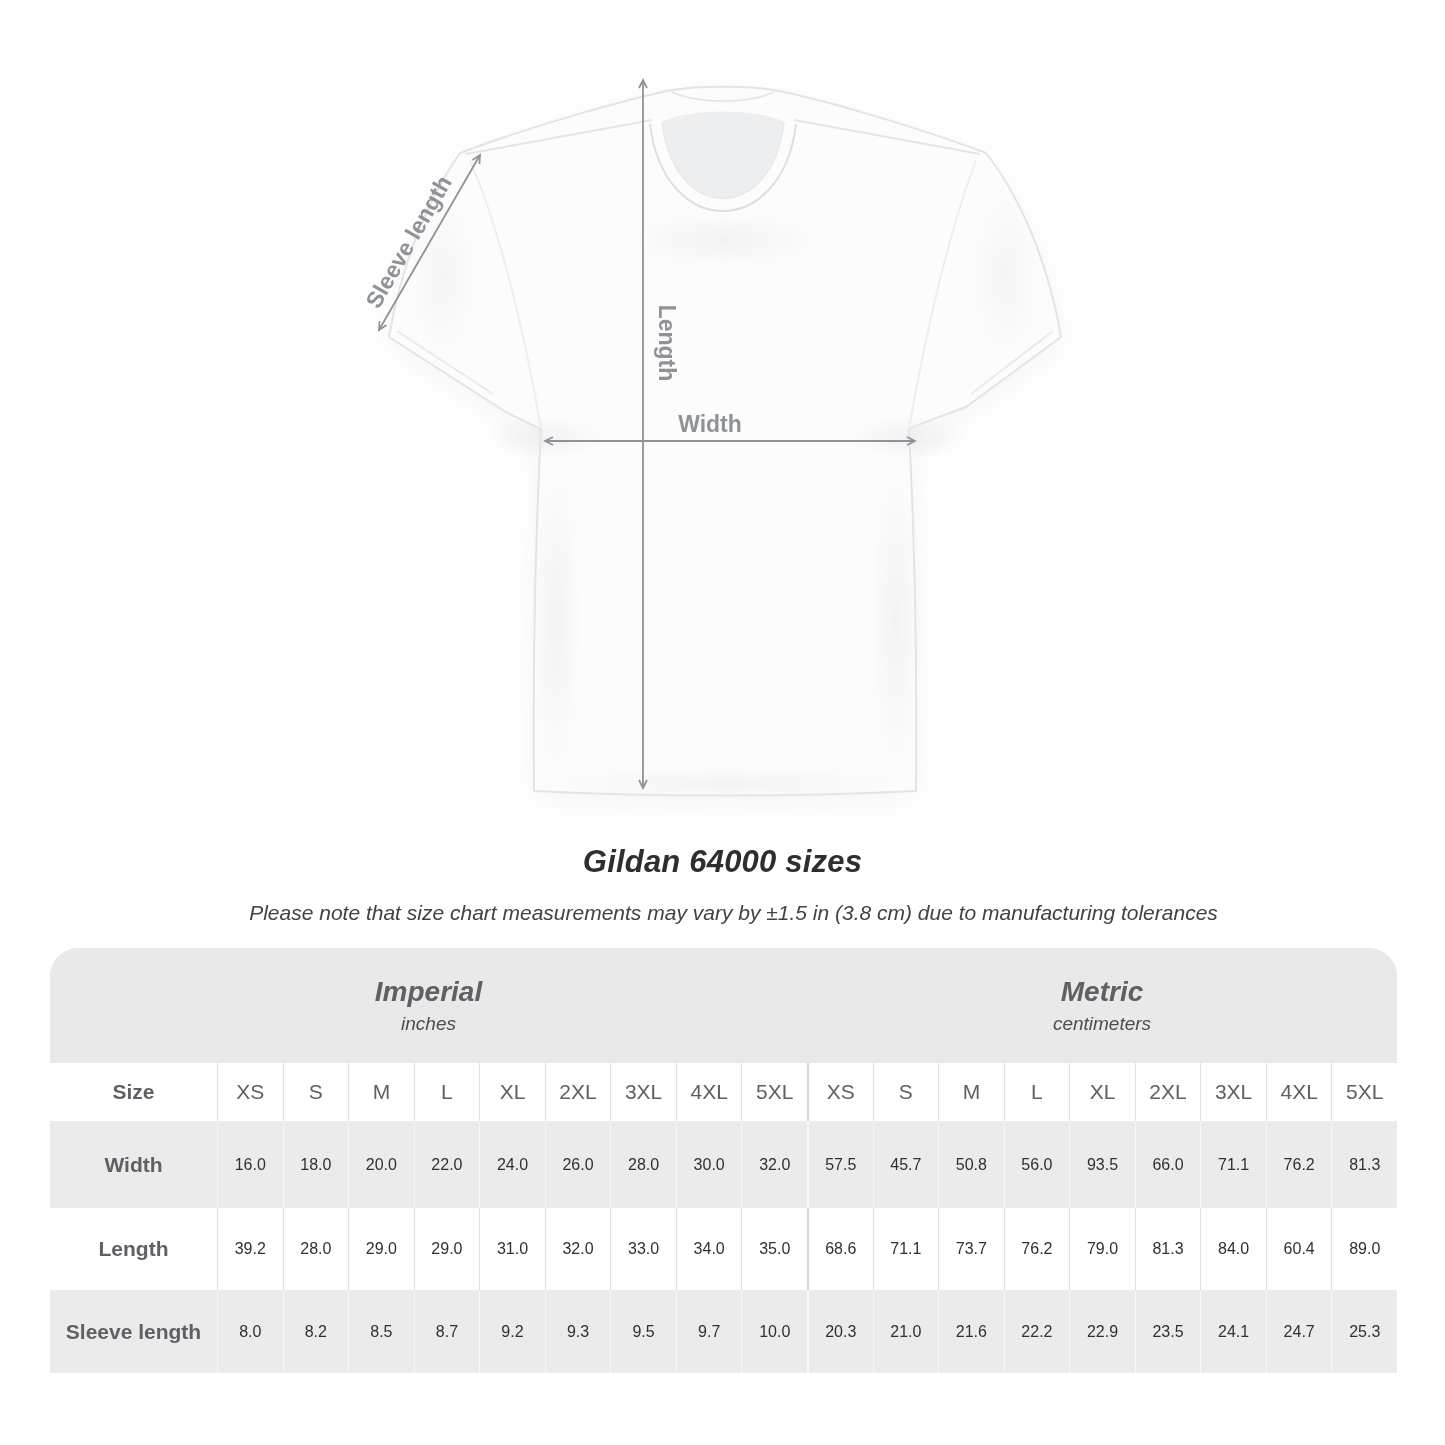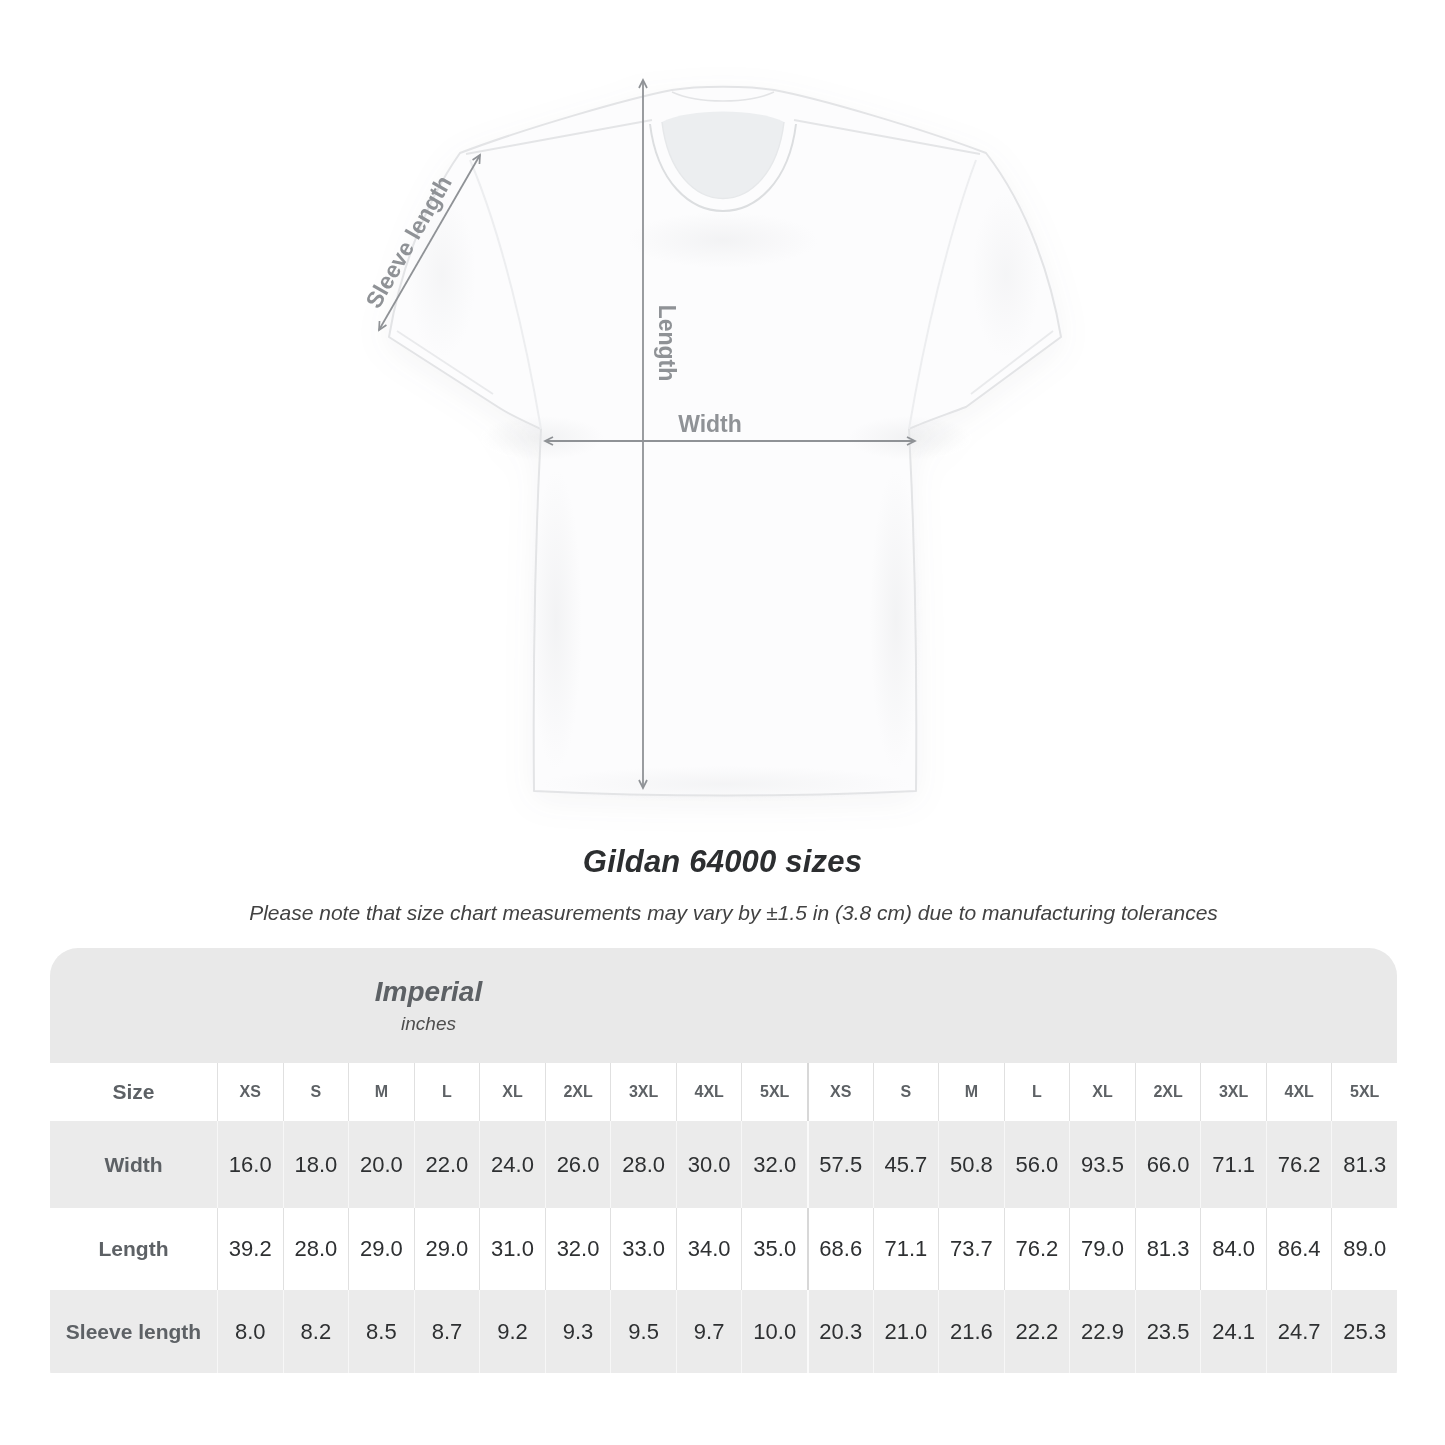--- a/index.html
+++ b/index.html
@@ -49,23 +49,23 @@
   .r-width  { height:87px; background:#ebebeb; }
   .r-length { height:82px; background:#ffffff; }
   .r-sleeve { height:83px; background:#ebebeb; }
 
   .c { display:flex; align-items:center; justify-content:center; }
   .sep  { border-left:1px solid #e0e0e0; }
   .sect { border-left:2px solid #d8d8d8; }
   .gray .sep  { border-left-color:#f7f7f7; }
   .gray .sect { border-left-color:#fafafa; }
 
-  .hc { font-weight:bold; font-size:16px; color:#5d6165; }
+  .hc { font-weight:normal; font-size:21px; color:#5d6165; }
   .rl { font-weight:bold; font-size:21px; color:#5d6165; }
-  .dv { font-size:22px; color:#2e3032; }
+  .dv { font-size:16px; color:#2e3032; }
 </style>
 </head>
 <body>
 
 <div class="shirt-wrap">
   <svg class="shirt-svg" viewBox="0 0 790 790">
     <defs>
       <marker id="arr" markerWidth="14" markerHeight="14" refX="10" refY="6" orient="auto-start-reverse" markerUnits="userSpaceOnUse">
         <path d="M2,2 L10,6 L2,10" fill="none" stroke="#8f9296" stroke-width="1.7"></path>
       </marker>
@@ -132,20 +132,24 @@
 
 <div class="page-title">Gildan 64000 sizes</div>
 <div class="page-subtitle">Please note that size chart measurements may vary by ±1.5 in (3.8 cm) due to manufacturing tolerances</div>
 
 <div class="size-table">
 
   <div class="band">
     <div class="grp grp-imperial">
       <div class="grp-label">Imperial</div>
       <div class="grp-unit">inches</div>
+    </div>
+    <div class="grp grp-metric">
+      <div class="grp-label">Metric</div>
+      <div class="grp-unit">centimeters</div>
     </div>
   </div>
 
   <div class="trow r-size">
     <div class="c rl">Size</div>
     <div class="c hc sep">XS</div>
     <div class="c hc sep">S</div>
     <div class="c hc sep">M</div>
     <div class="c hc sep">L</div>
     <div class="c hc sep">XL</div>
@@ -197,21 +201,21 @@
     <div class="c dv sep">33.0</div>
     <div class="c dv sep">34.0</div>
     <div class="c dv sep">35.0</div>
     <div class="c dv sect">68.6</div>
     <div class="c dv sep">71.1</div>
     <div class="c dv sep">73.7</div>
     <div class="c dv sep">76.2</div>
     <div class="c dv sep">79.0</div>
     <div class="c dv sep">81.3</div>
     <div class="c dv sep">84.0</div>
-    <div class="c dv sep">86.4</div>
+    <div class="c dv sep">60.4</div>
     <div class="c dv sep">89.0</div>
   </div>
 
   <div class="trow r-sleeve gray">
     <div class="c rl">Sleeve length</div>
     <div class="c dv sep">8.0</div>
     <div class="c dv sep">8.2</div>
     <div class="c dv sep">8.5</div>
     <div class="c dv sep">8.7</div>
     <div class="c dv sep">9.2</div>

